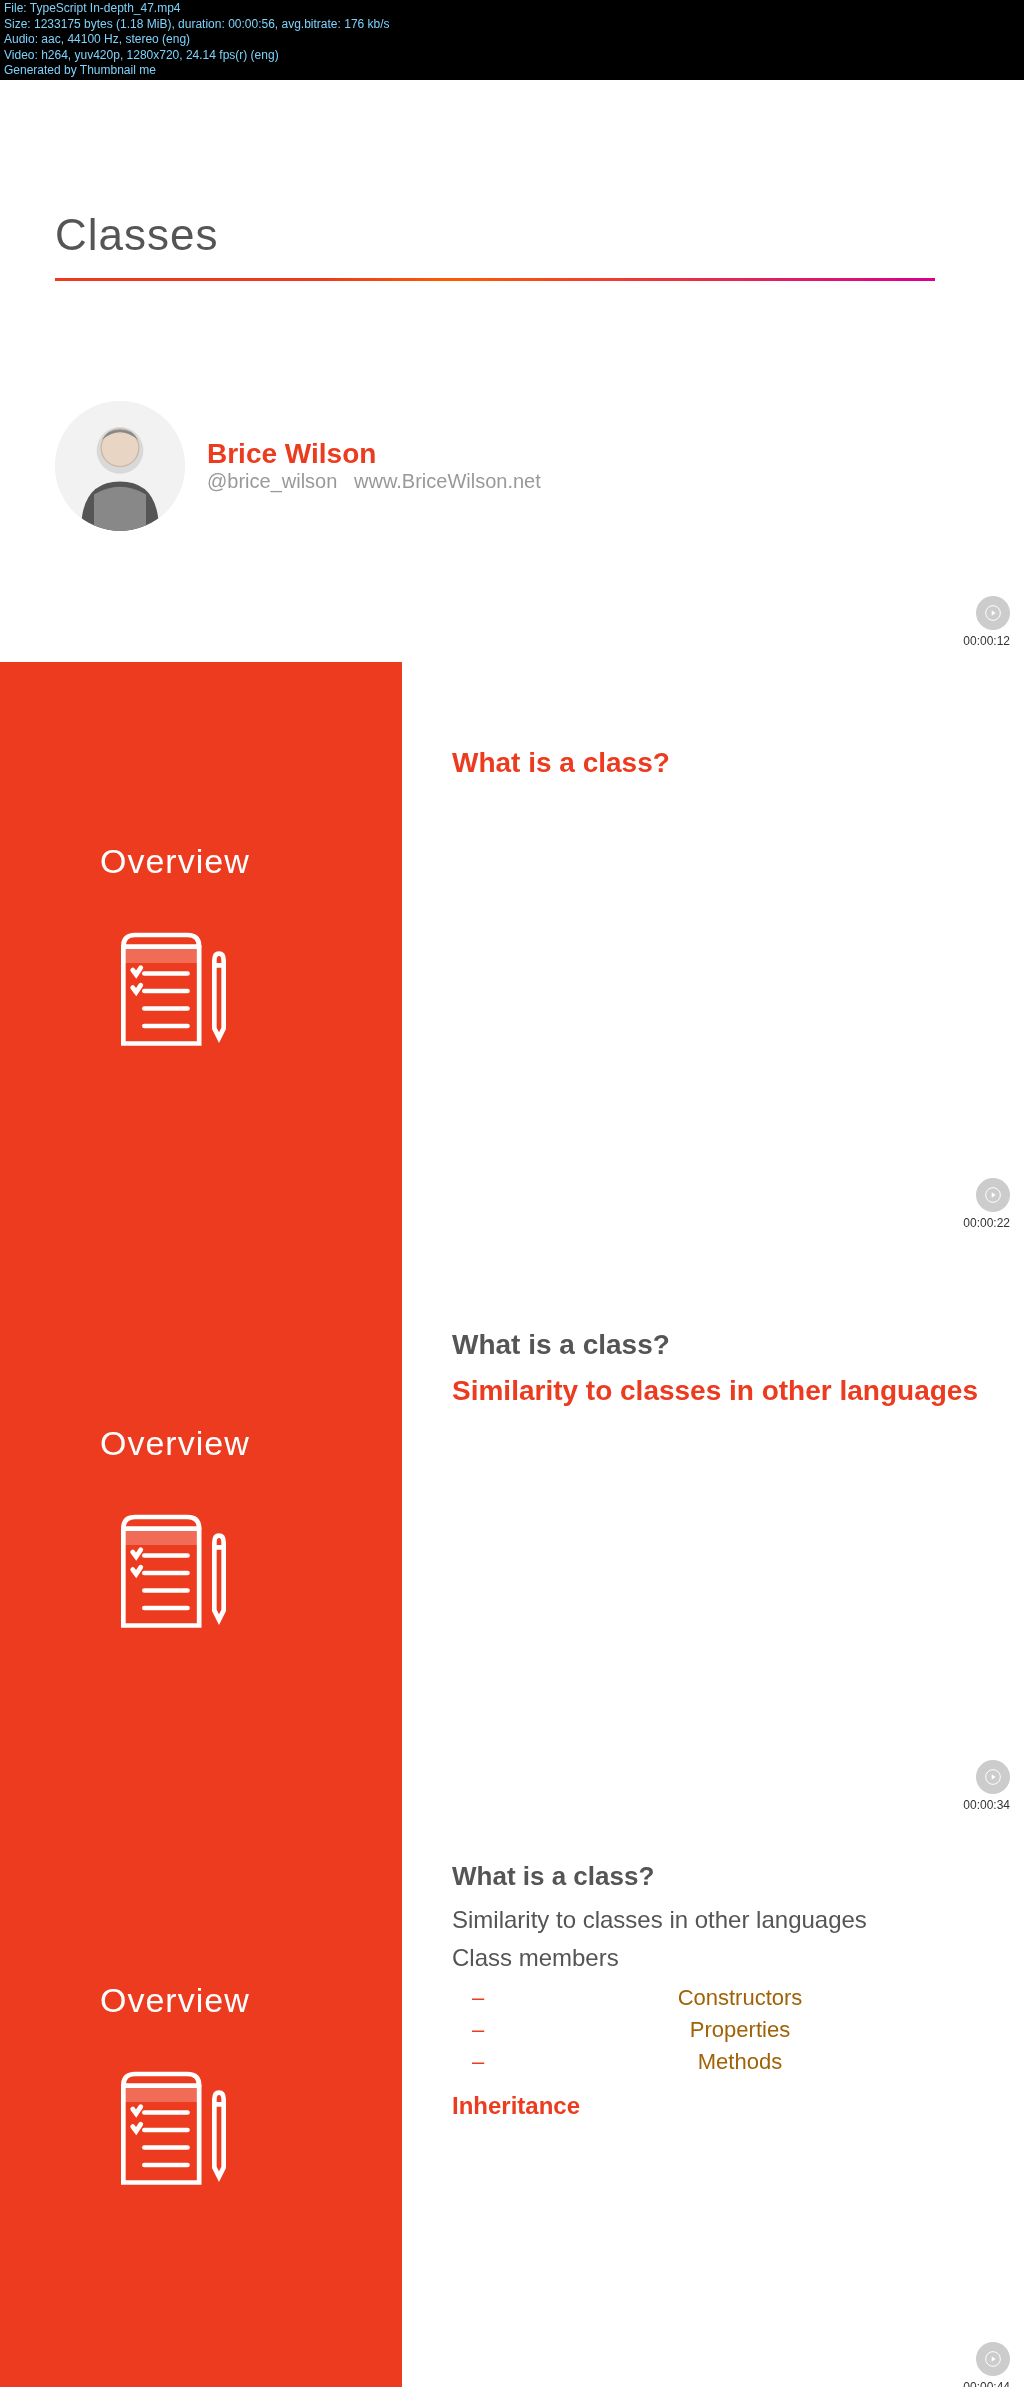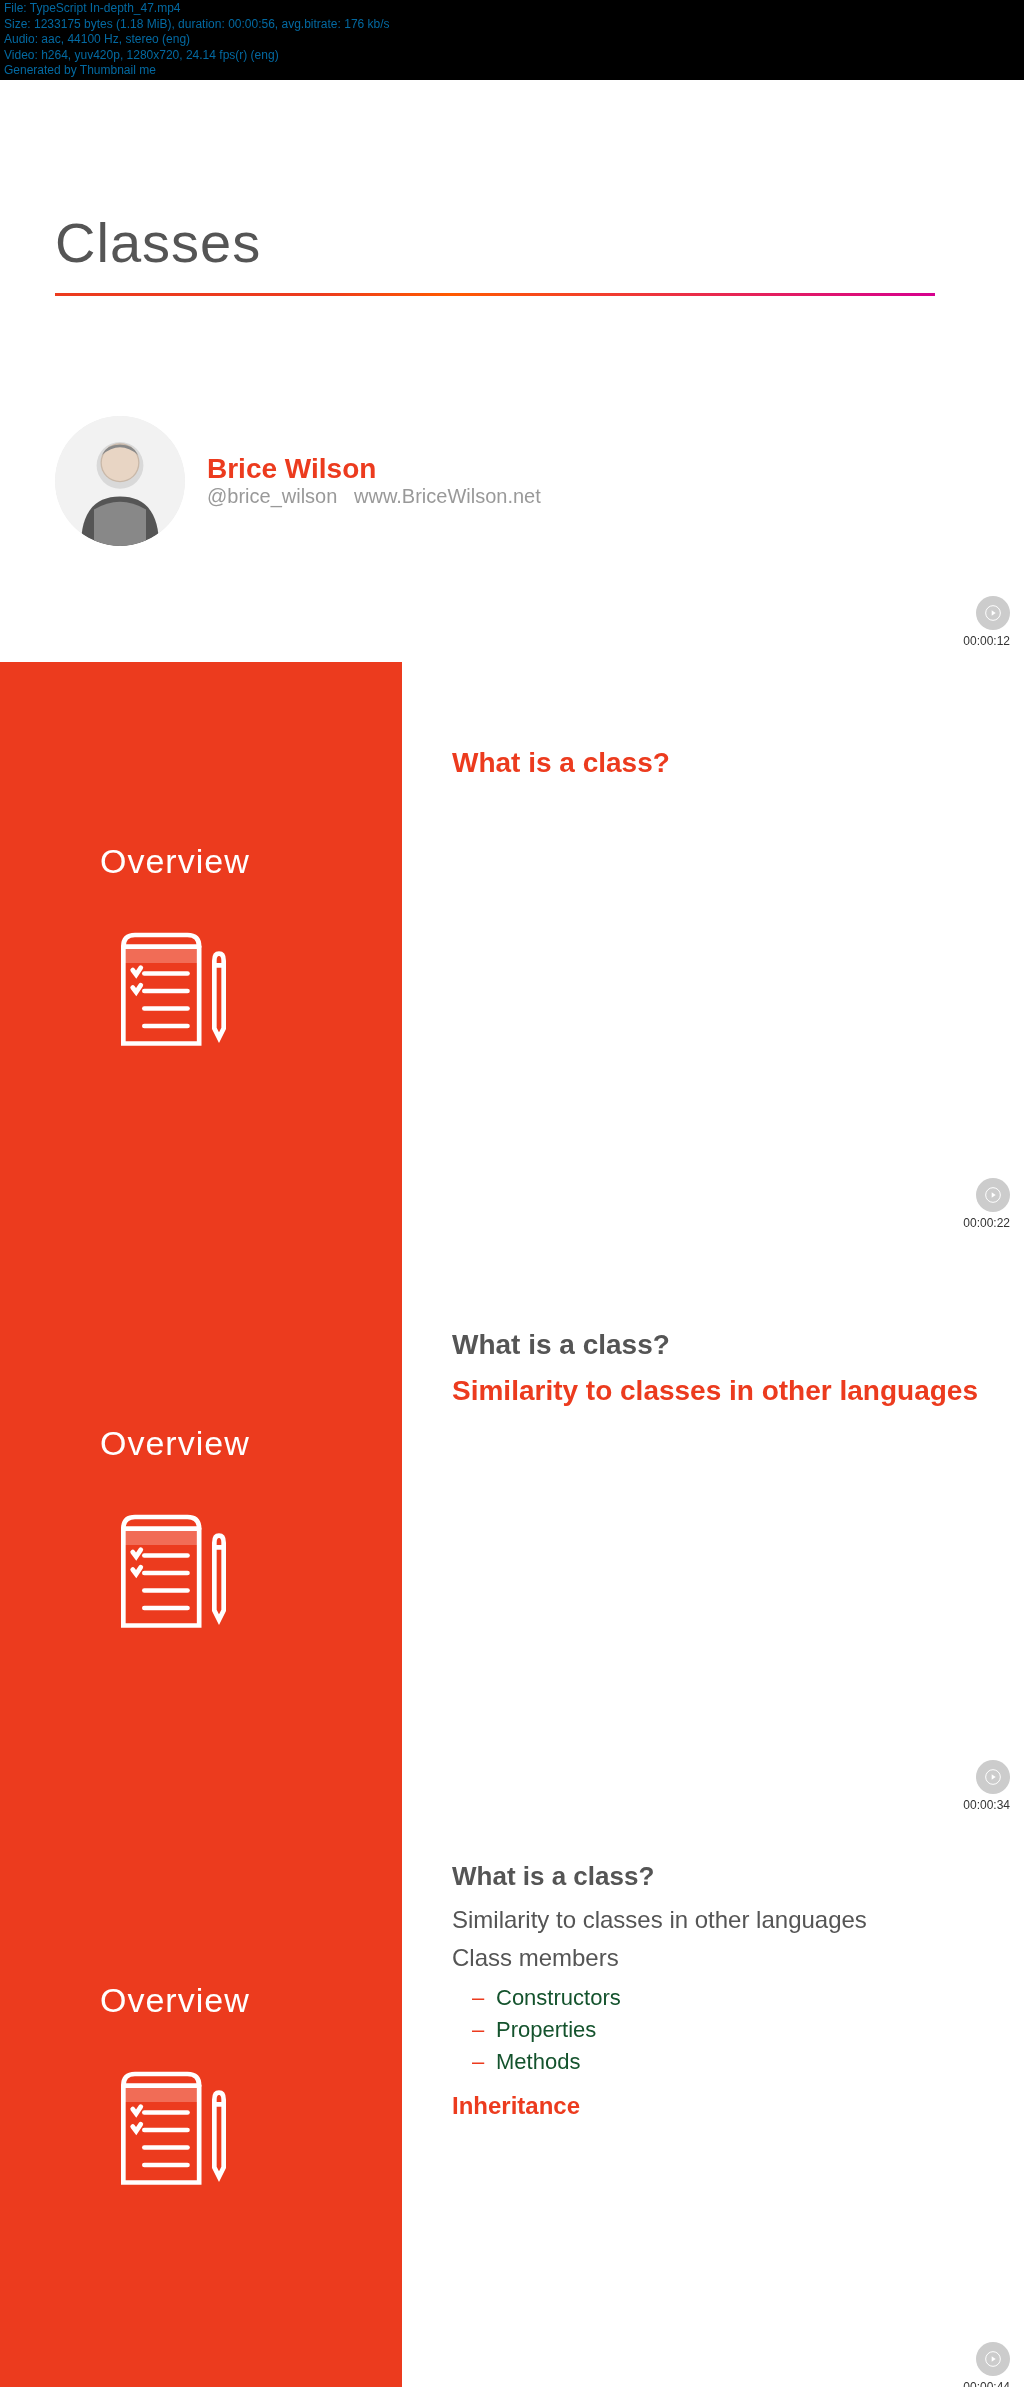--- a/index.html
+++ b/index.html
@@ -3,37 +3,37 @@
 <meta charset="utf-8">
 <style>
   * { margin: 0; padding: 0; box-sizing: border-box; }
   body {
     font-family: "Segoe UI", Arial, sans-serif;
     background: #fff;
     width: 1024px;
   }
   .meta-header {
     background: #000;
-    color: #0369a1;
+    color: #7dd3fc;
     font-size: 12px;
     line-height: 1.3;
     padding: 1px 4px;
     font-family: Arial, sans-serif;
   }
   .slide {
     position: relative;
     height: 582px;
     background: #fff;
     overflow: hidden;
   }
   .title-slide {
     padding: 130px 55px 0 55px;
   }
   .title-text {
-    font-size: 56px;
+    font-size: 44px;
     font-weight: 300;
     color: #555;
     letter-spacing: 1px;
   }
   .title-underline {
     height: 3px;
     background: linear-gradient(to right, #ec3b1e 0%, #ec3b1e 30%, #ff5a00 45%, #d6008f 100%);
     margin-top: 18px;
     width: 880px;
   }
@@ -91,23 +91,24 @@
   .main h2 {
     font-size: 28px;
     font-weight: 600;
     margin-bottom: 14px;
   }
   .main .orange { color: #ec3b1e; }
   .main p { font-size: 26px; margin-bottom: 14px; font-weight: 500; }
   .main ul { list-style: none; margin: 6px 0 14px 0; }
   .main li {
     font-size: 24px;
-    color: #14532d;
+    color: #a16207;
     padding: 5px 0 5px 44px;
     position: relative;
+    text-align: center;
   }
   .main li::before {
     content: "–";
     position: absolute;
     left: 20px;
     color: #ec3b1e;
   }
   .play-badge {
     position: absolute;
     right: 14px;

